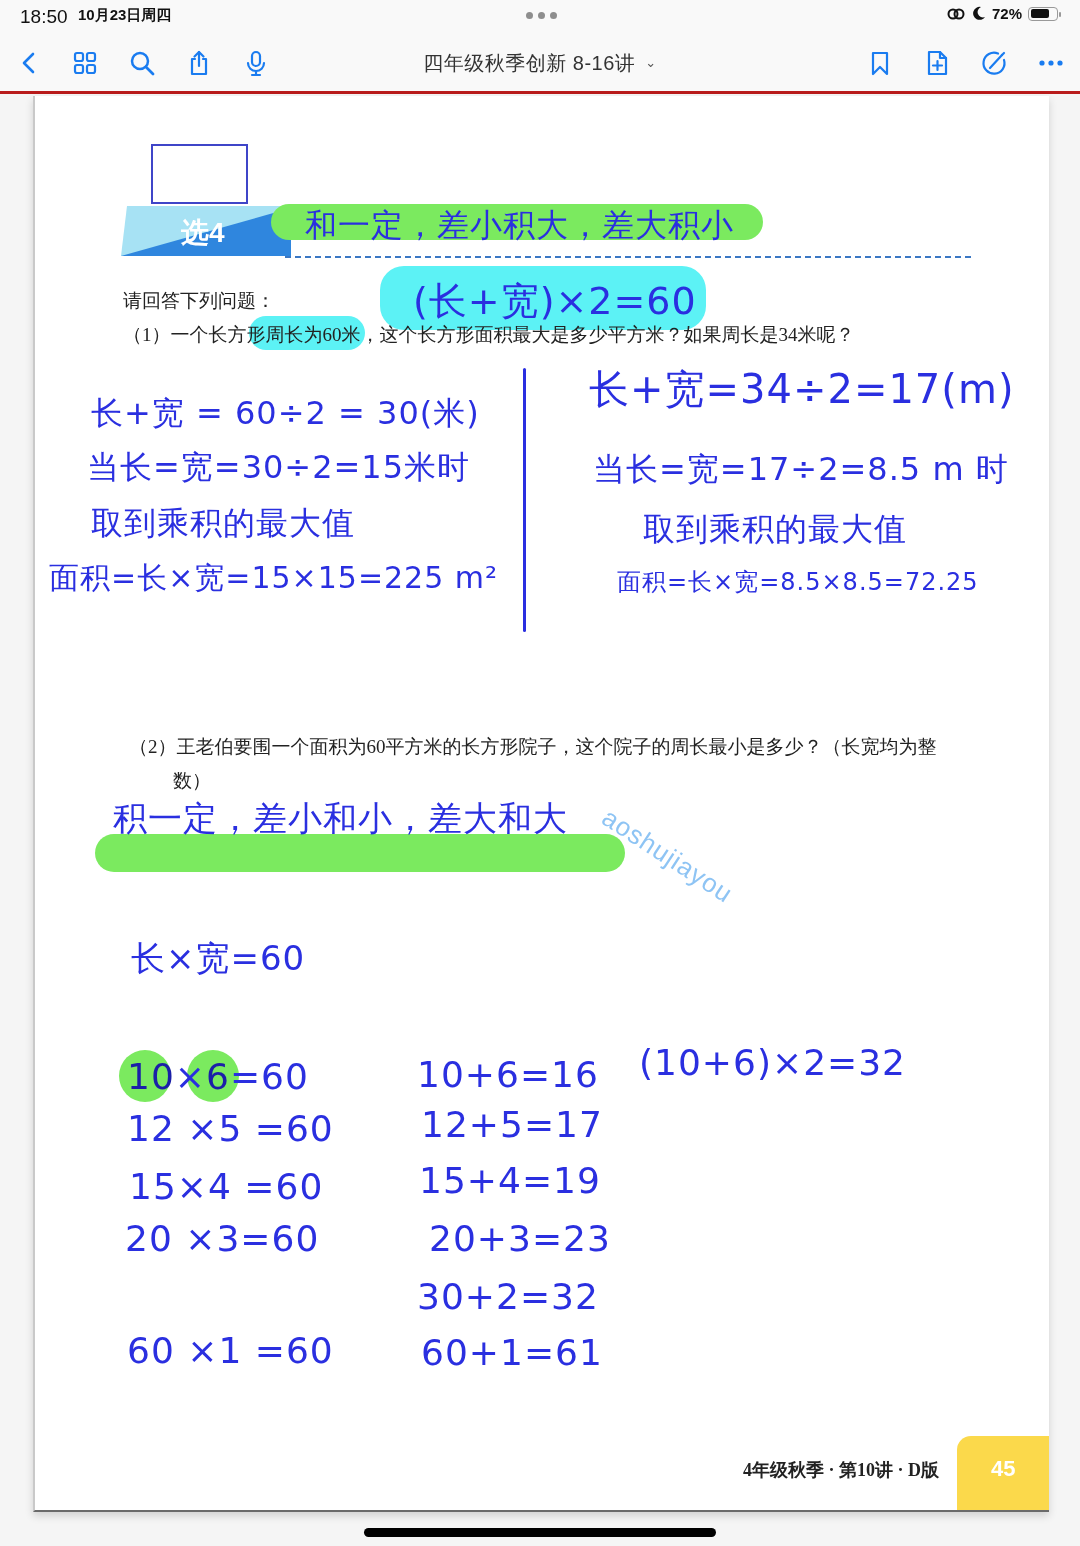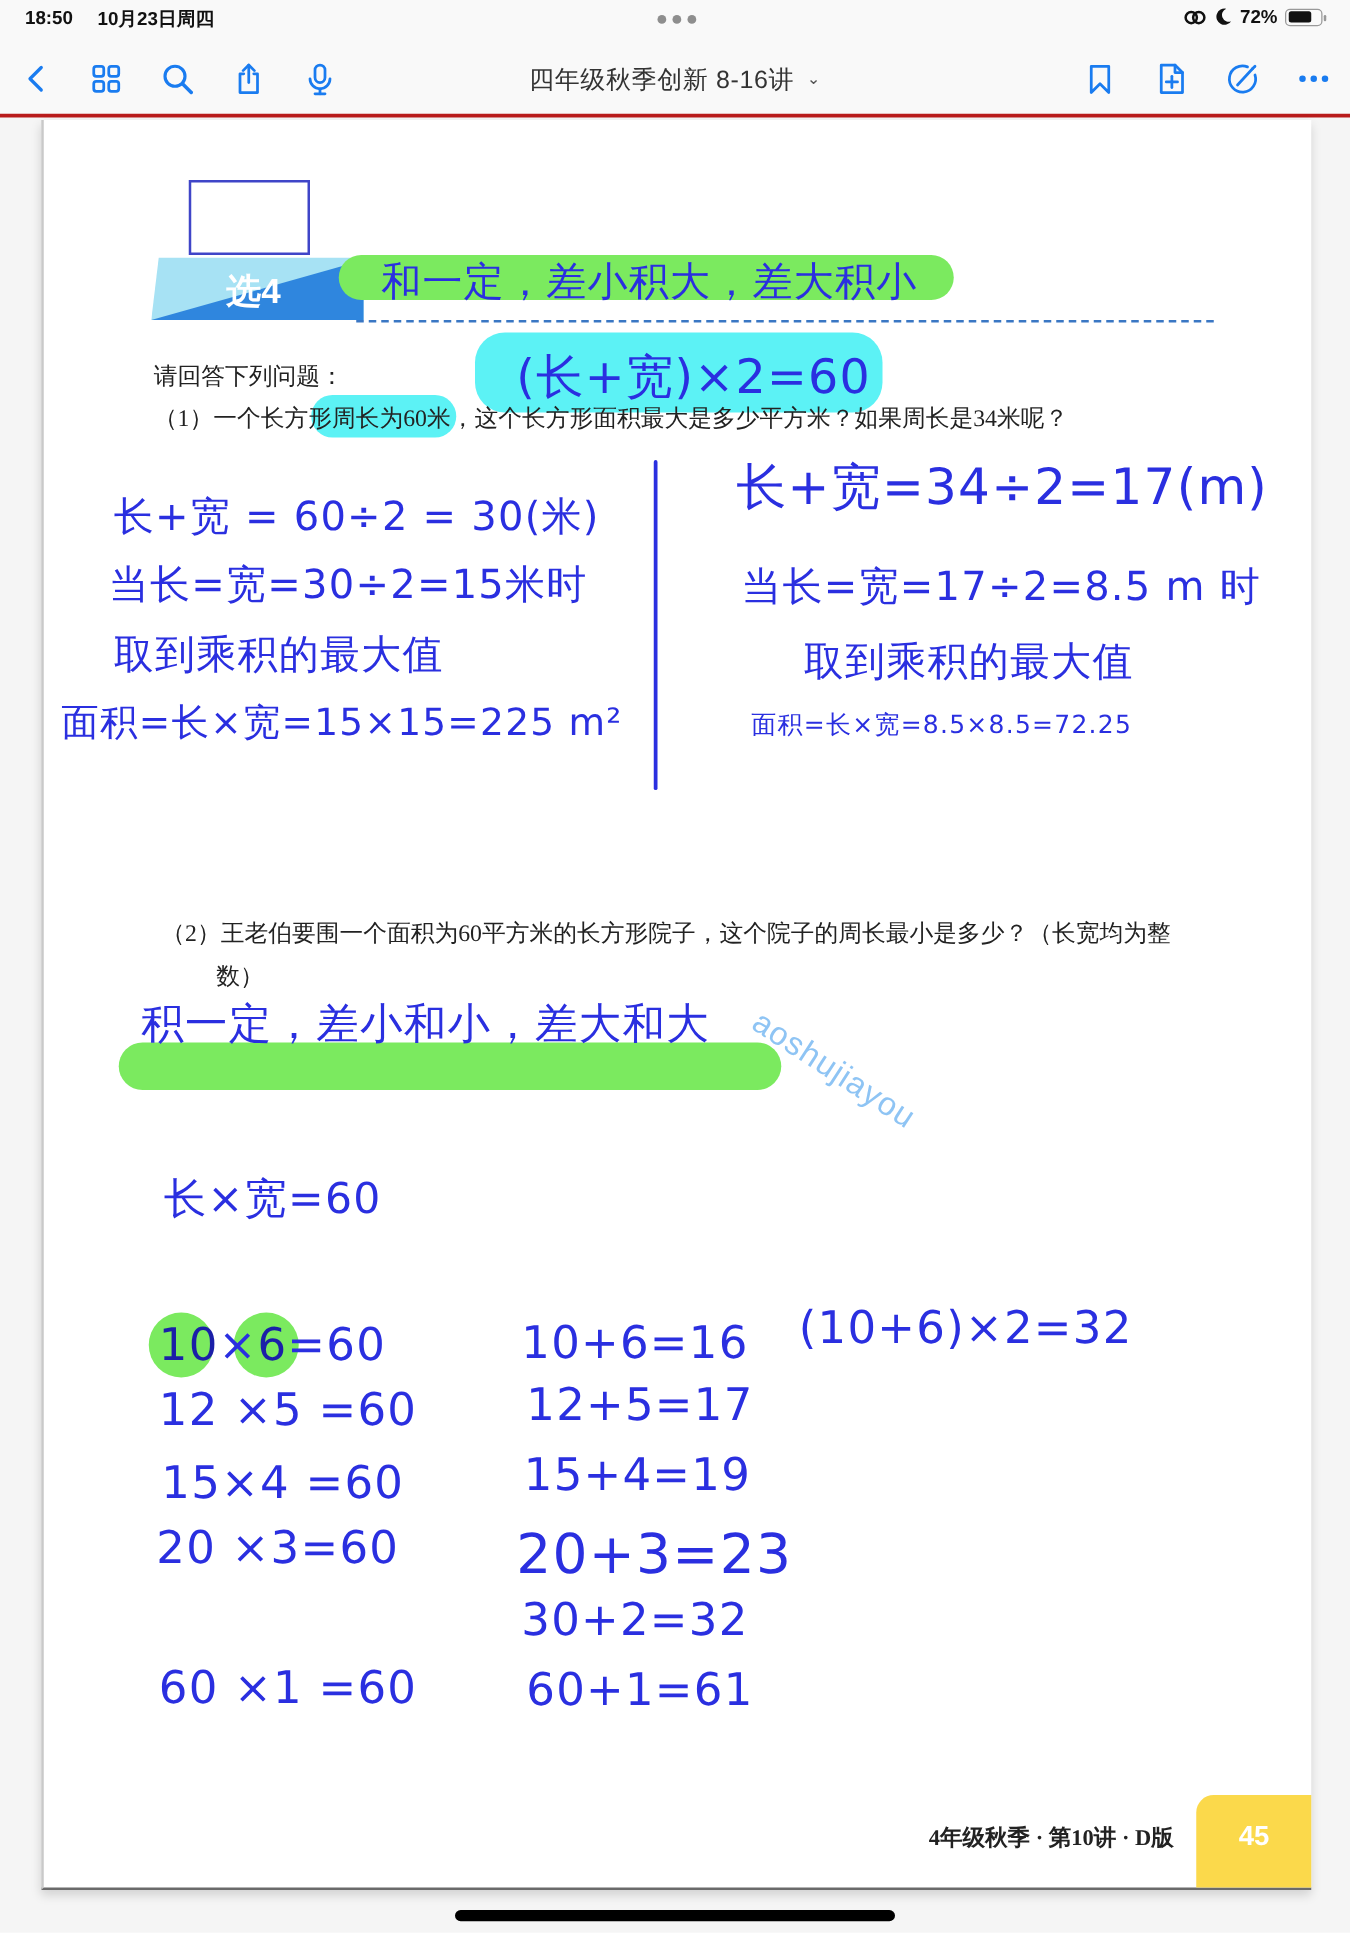--- a/index.html
+++ b/index.html
@@ -1,21 +1,21 @@
 <!DOCTYPE html>
 <html><head>
 <meta charset="utf-8">
 <style>
   * { box-sizing: border-box; margin: 0; padding: 0; }
   html, body { width: 1080px; height: 1546px; overflow: hidden; background: #f5f5f5; }
   body { position: relative; font-family: "Liberation Sans", "DejaVu Sans", sans-serif; color: #222; }
 
   
   .status-bar { position: absolute; left: 0; top: 0; width: 1080px; height: 32px; background: #f9f9f9; }
-  .status-time { position: absolute; left: 20px; top: 6px; font-size: 15px; font-weight: 700; color: #111; }
+  .status-time { position: absolute; left: 20px; top: 6px; font-size: 19px; font-weight: 400; color: #111; }
   .status-date { position: absolute; left: 78px; top: 6px; font-size: 15px; font-weight: 600; color: #111; }
   .status-dots { position: absolute; left: 526px; top: 12px; display: flex; gap: 5px; }
   .status-dots span { width: 7px; height: 7px; border-radius: 50%; background: #8e8e8e; display: block; }
   .status-right { position: absolute; right: 22px; top: 5px; display: flex; align-items: center; gap: 6px; font-size: 15px; font-weight: 600; color: #111; }
   .battery { width: 30px; height: 14px; border: 1.5px solid #999; border-radius: 4px; padding: 1.5px; position: relative; }
   .battery::after { content: ""; position: absolute; right: -4px; top: 4px; width: 2px; height: 5px; background: #999; border-radius: 1px; }
   .battery-fill { height: 100%; width: 72%; background: #111; border-radius: 2px; }
 
   
   .toolbar { position: absolute; left: 0; top: 32px; width: 1080px; height: 62px; background: #f9f9f9; border-bottom: 3px solid #b91c1c; }
@@ -191,21 +191,21 @@
   <div class="hand" style="left:56px;top:296px;font-size:32px;">长+宽 = 60÷2 = 30(米)</div>
   <div class="hand" style="left:52px;top:350px;font-size:32px;">当长=宽=30÷2=15米时</div>
   <div class="hand" style="left:56px;top:406px;font-size:32px;">取到乘积的最大值</div>
   <div class="hand" style="left:14px;top:462px;font-size:30px;">面积=长×宽=15×15=225 m²</div>
 
   <div class="vline"></div>
 
   <div class="hand" style="left:554px;top:266px;font-size:40px;">长+宽=34÷2=17(m)</div>
   <div class="hand" style="left:558px;top:352px;font-size:32px;">当长=宽=17÷2=8.5 m 时</div>
   <div class="hand" style="left:608px;top:412px;font-size:32px;">取到乘积的最大值</div>
-  <div class="hand" style="left:566px;top:470px;font-size:20px;">面积=长×宽=8.5×8.5=72.25</div>
+  <div class="hand" style="left:582px;top:470px;font-size:24px;">面积=长×宽=8.5×8.5=72.25</div>
 
   <div class="print" style="left:94px;top:638px;">（2）王老伯要围一个面积为60平方米的长方形院子，这个院子的周长最小是多少？（长宽均为整</div>
   <div class="print" style="left:138px;top:672px;">数）</div>
 
   <div class="watermark">aoshujiayou</div>
 
   <div class="hl-green" style="left:60px;top:738px;width:530px;height:38px;"></div>
   <div class="hand" style="left:78px;top:700px;font-size:34px;">积一定，差小和小，差大和大</div>
 
   <div class="hand" style="left:96px;top:840px;font-size:34px;">长×宽=60</div>
@@ -225,21 +225,21 @@
   <div class="hand" style="left:90px;top:1122px;font-size:36px;">
     <span>20</span> <span>×</span><span>3</span><span>=60</span>
   </div>
   <div class="hand" style="left:92px;top:1234px;font-size:36px;">
     <span>60</span> <span>×</span><span>1</span> <span>=60</span>
   </div>
 
   <div class="hand" style="left:382px;top:958px;font-size:36px;">10+6=16</div>
   <div class="hand" style="left:386px;top:1008px;font-size:36px;">12+5=17</div>
   <div class="hand" style="left:384px;top:1064px;font-size:36px;">15+4=19</div>
-  <div class="hand" style="left:378px;top:1122px;font-size:44px;">20+3=23</div>
+  <div class="hand" style="left:394px;top:1122px;font-size:36px;">20+3=23</div>
   <div class="hand" style="left:382px;top:1180px;font-size:36px;">30+2=32</div>
   <div class="hand" style="left:386px;top:1236px;font-size:36px;">60+1=61</div>
 
   <div class="hand" style="left:604px;top:946px;font-size:36px;">(10+6)×2=32</div>
 
   <div class="footer-text">4年级秋季 · 第10讲 · D版</div>
   <div class="page-num-tab">
     <span>45</span>
   </div>
 </div>

